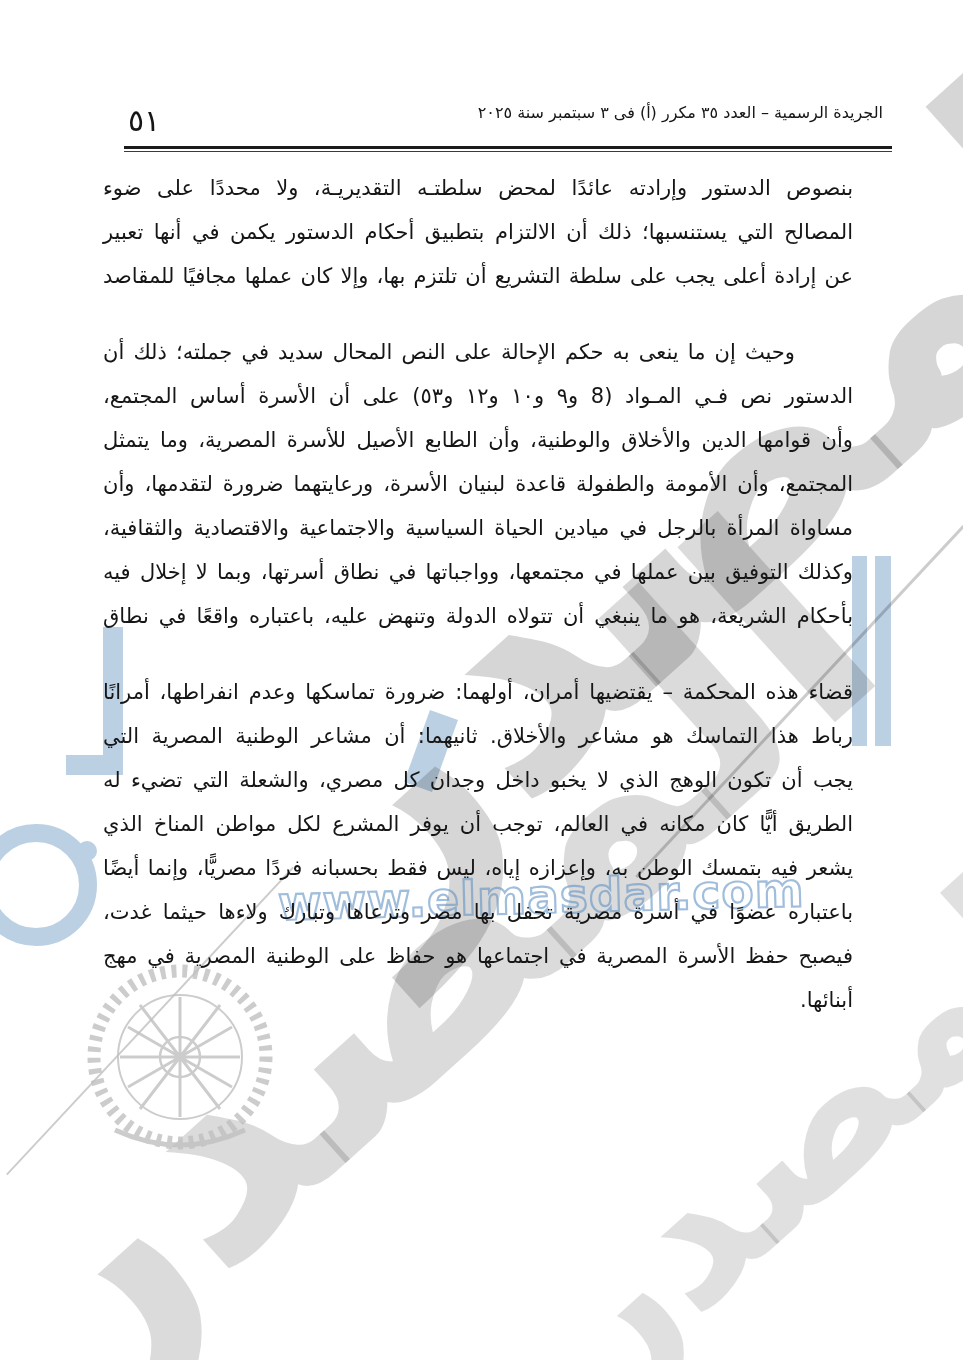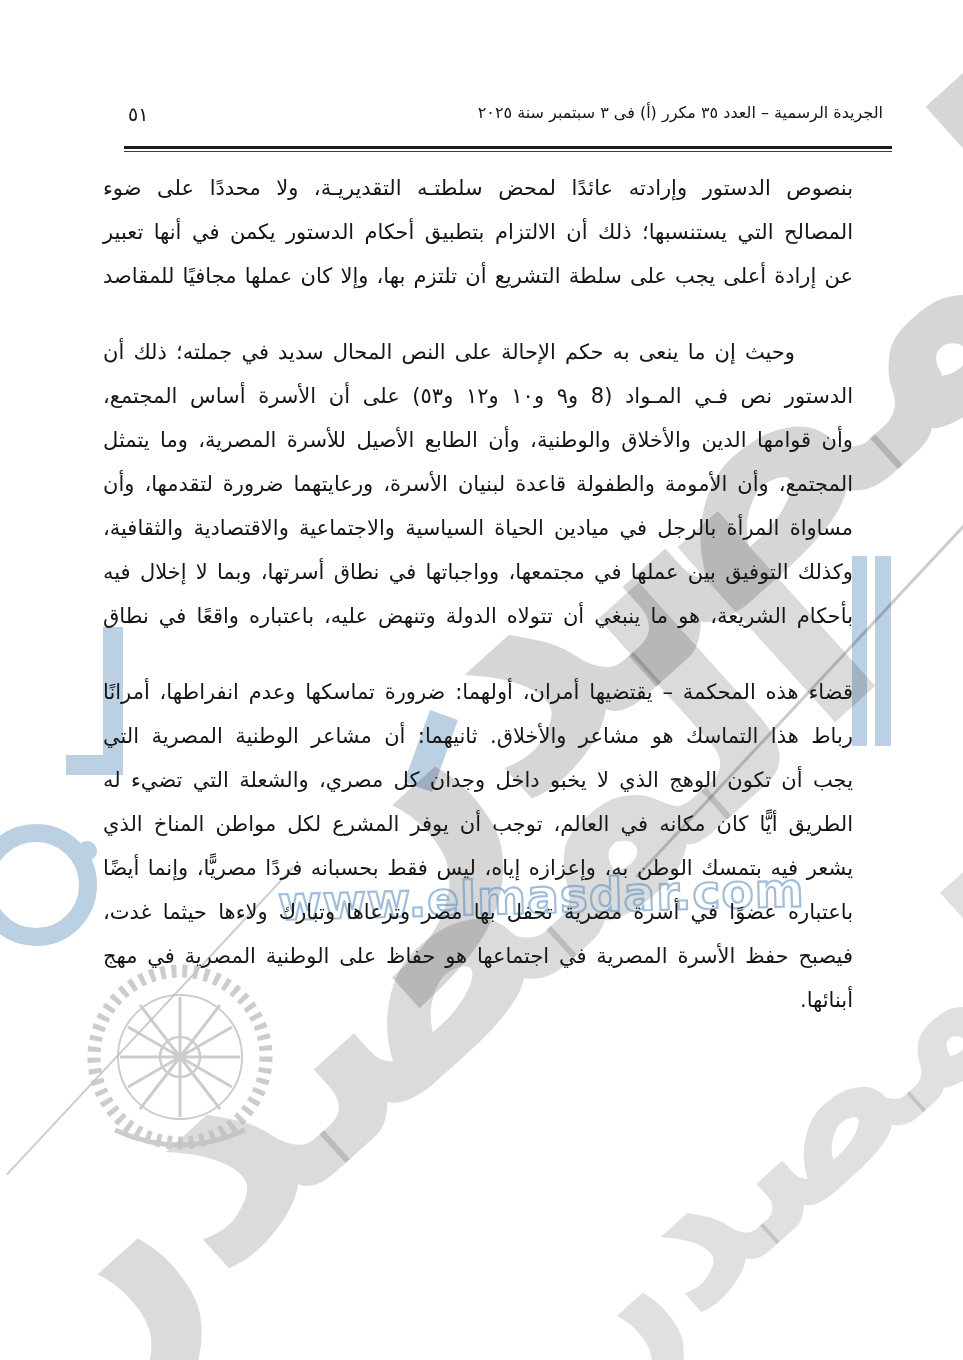--- a/index.html
+++ b/index.html
@@ -42,21 +42,21 @@
     color: transparent;
     -webkit-text-stroke: 2.2px rgba(96,146,196,0.60);
     transform: rotate(-1.5deg);
     white-space: nowrap;
   }
   .blue-logo-svg, .seal-svg { position: absolute; }
   
   .content { position: absolute; inset: 0; z-index: 2; }
   .page-number {
     position: absolute; left: 128px; top: 103px;
-    font-size: 19px; direction: rtl; text-align: center;
+    font-size: 30px; direction: rtl; text-align: center;
   }
   .header-title {
     position: absolute; right: 80px; top: 103px;
     font-size: 16px; white-space: nowrap;
   }
   .header-rule {
     position: absolute; left: 124px; top: 146px; width: 768px;
     height: 6px; box-sizing: border-box;
     border-top: 3px solid #1b1b1b;
     border-bottom: 1px solid #3a3a3a;

